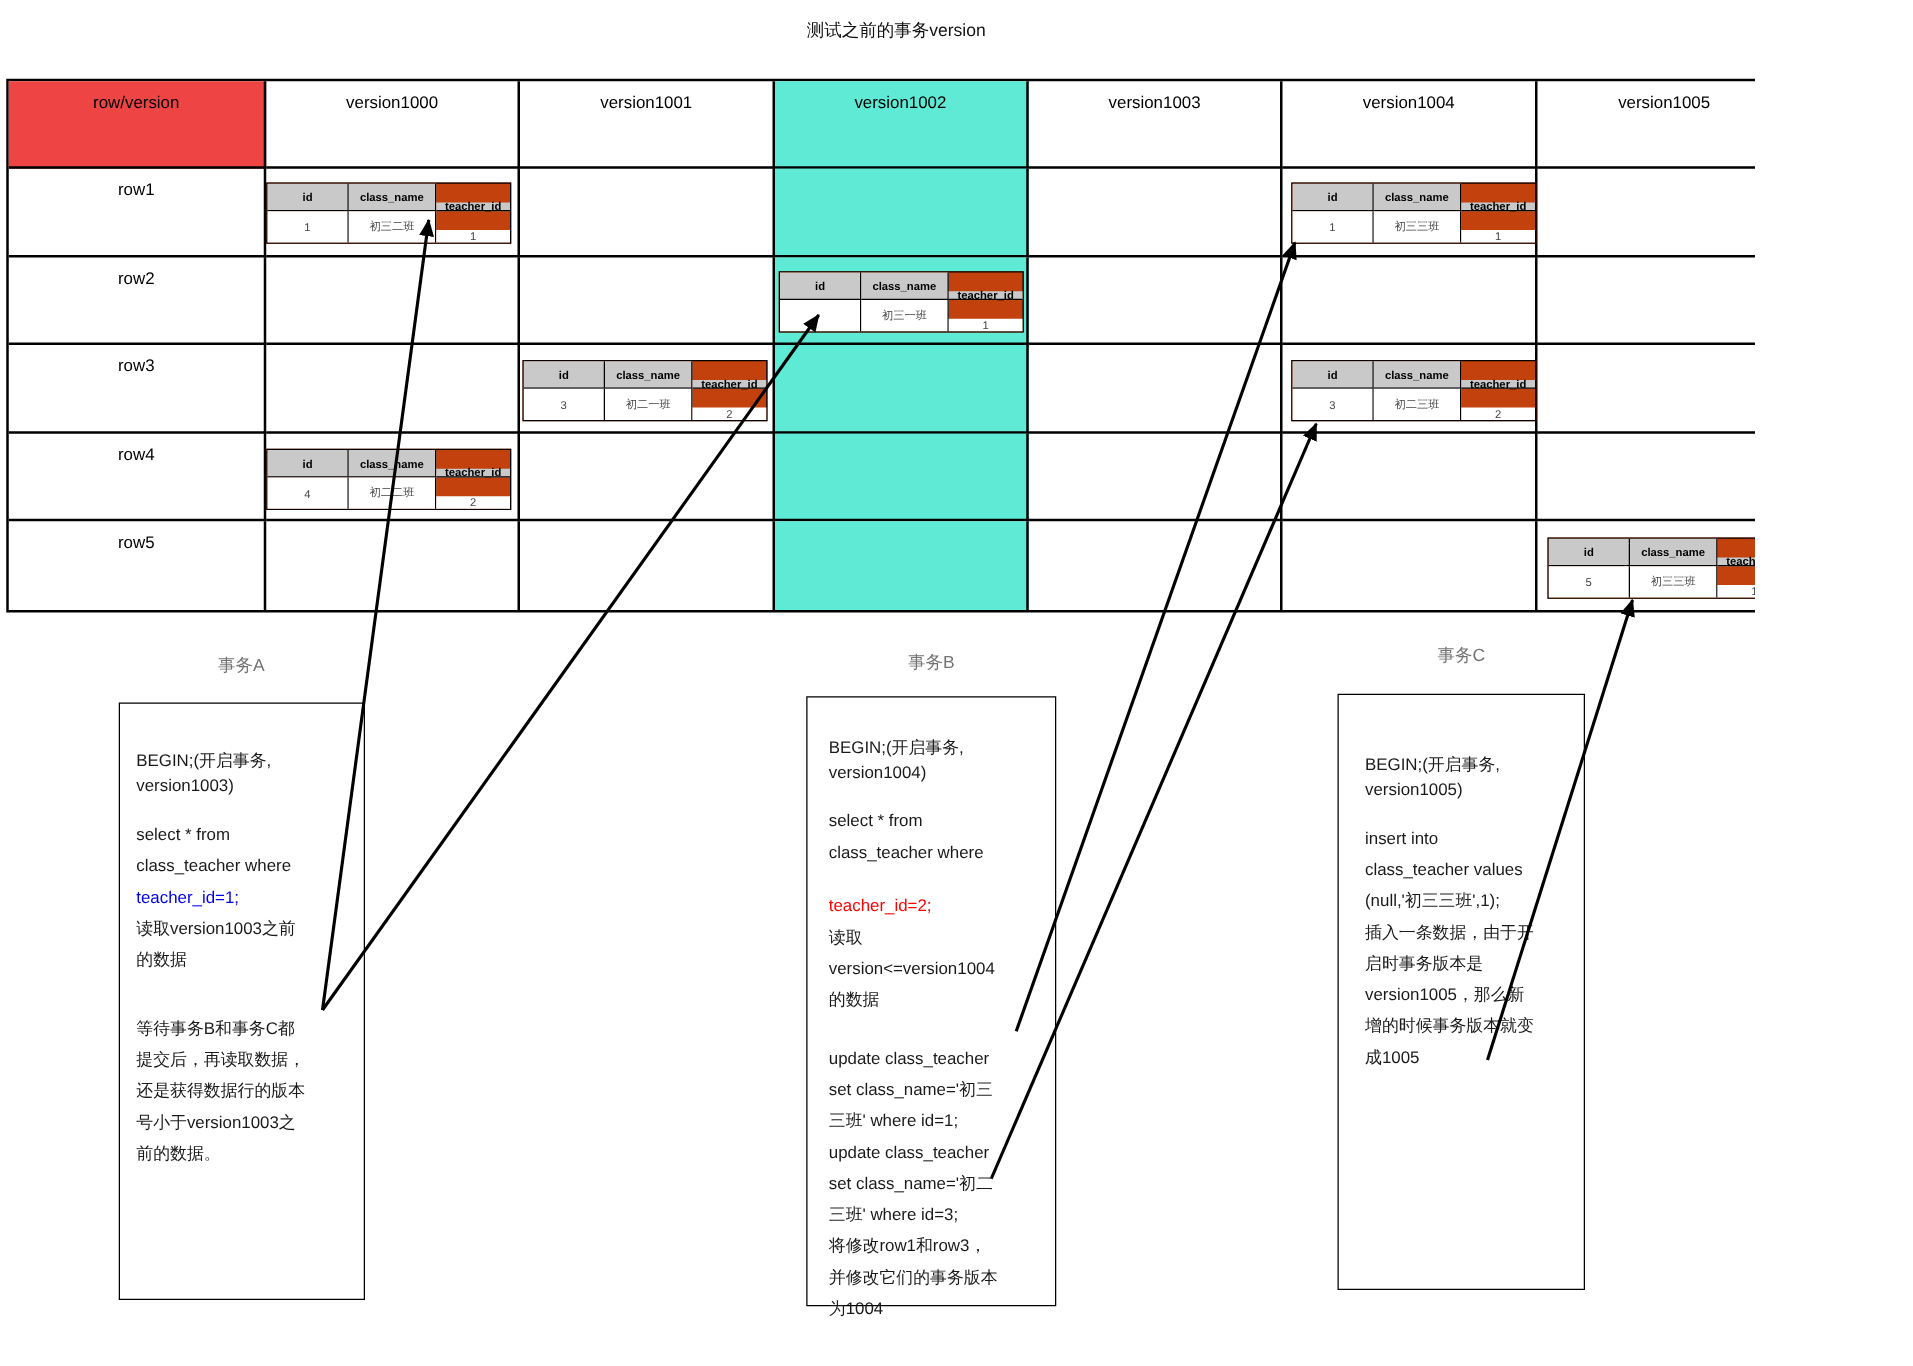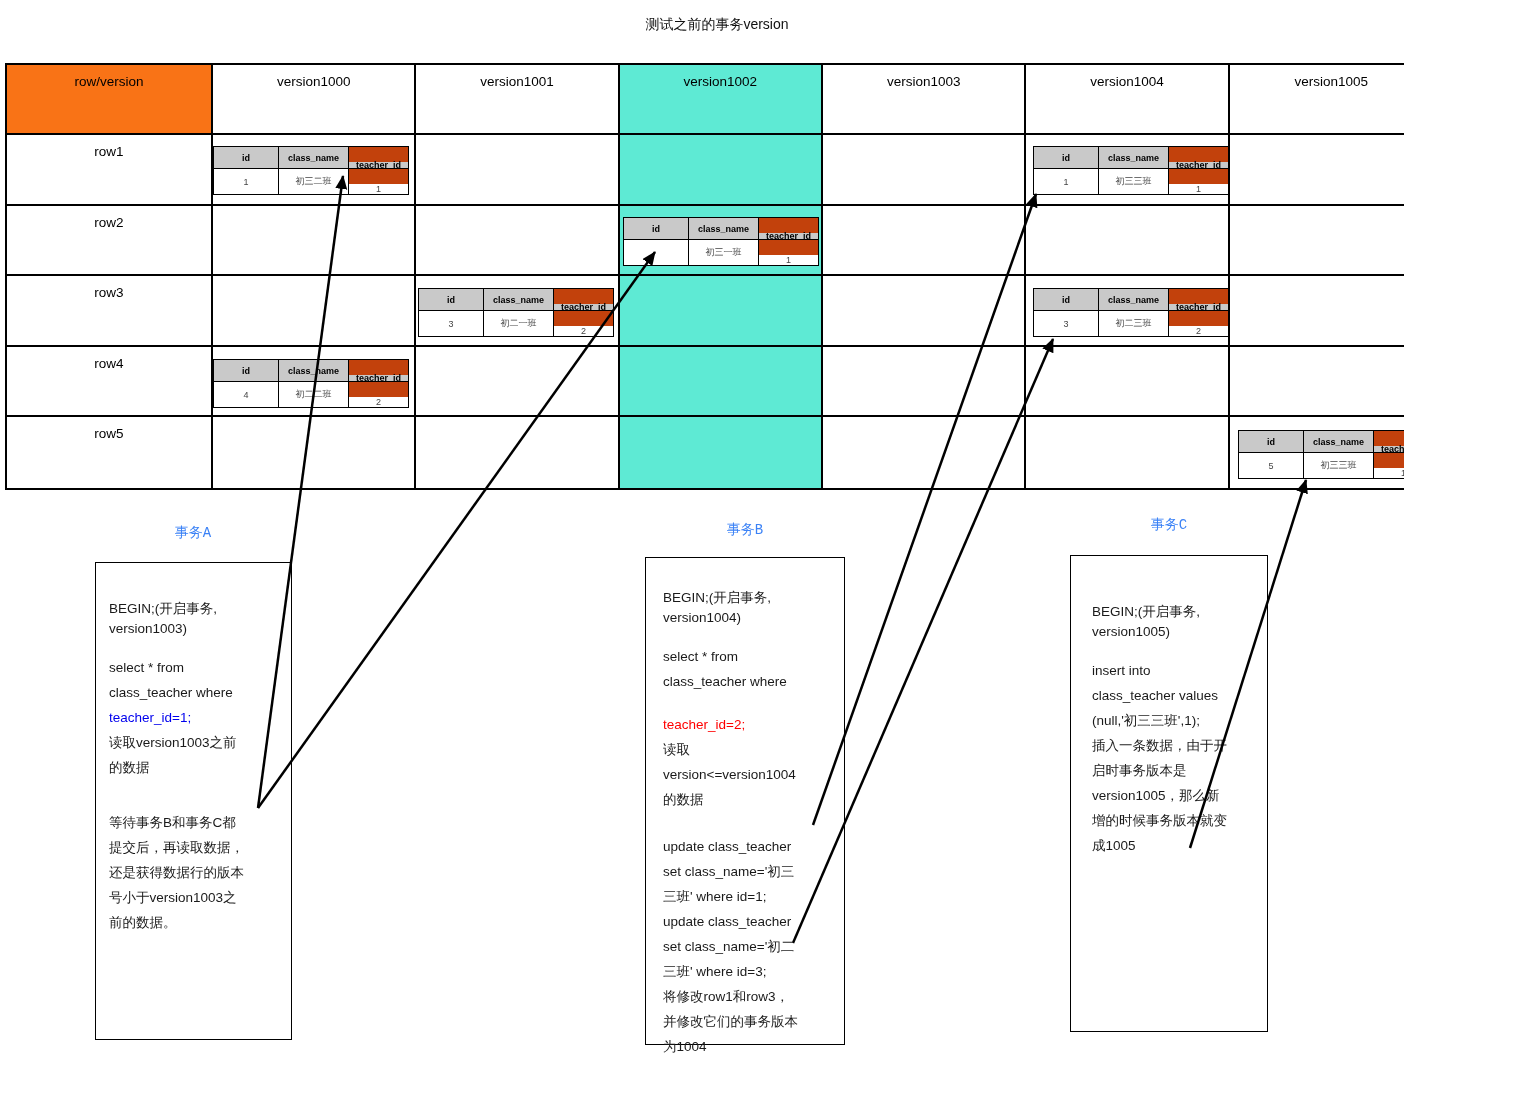--- a/index.html
+++ b/index.html
@@ -12,35 +12,35 @@
 
   
   .grid{position:absolute;left:5px;top:63px;width:1430px;height:427px;
         display:grid;grid-template-columns:206px repeat(6,1fr);
         grid-template-rows:70px repeat(5,1fr);
         border:2px solid #000;box-sizing:border-box;background:#fff;}
   .gc{border-right:2px solid #000;border-bottom:2px solid #000;box-sizing:border-box;
       text-align:center;padding-top:9px;font-size:13.5px;}
   .gc:nth-child(7n){border-right:none;}
   .gc:nth-last-child(-n+7){border-bottom:none;}
-  .corner{background:#f97316;}
+  .corner{background:#ef4444;}
   .green{background:#5eead4;}
 
   
   .mt{position:absolute;display:grid;grid-template-columns:65px 70px 59px;
       grid-template-rows:22px 25px;border:1px solid #000;background:#c2410c;z-index:3;}
   .mt>div{border-right:1px solid #000;border-bottom:1px solid #000;box-sizing:border-box;
       display:flex;align-items:center;justify-content:center;}
   .mt>div:nth-child(3n){border-right:none;margin-top:15px;}
   .mt>div:nth-child(n+4){border-bottom:none;}
   .mth{background:#c9c9c9;font-weight:bold;font-size:9px;}
   .mtd{background:#fff;font-size:9px;color:#444;}
 
   
-  .txlabel{position:absolute;font-size:14px;color:#3b82f6;text-align:center;width:200px;font-family:Liberation Mono, monospace;}
+  .txlabel{position:absolute;font-size:14px;color:#737373;text-align:center;width:200px;}
   .txbox{position:absolute;border:1.5px solid #000;box-sizing:border-box;background:#fff;
          font-size:13.5px;color:#1a1a1a;}
   .bp{line-height:20px;margin:0 0 16px 0;}
   .bp div{white-space:nowrap;}
   .tl{line-height:25px;white-space:nowrap;}
   .blue{color:#0000ee;}
   .red{color:#ff0000;margin-top:18px;}
   .gapA{margin-top:30px;}
   .gapB{margin-top:22px;}
 

